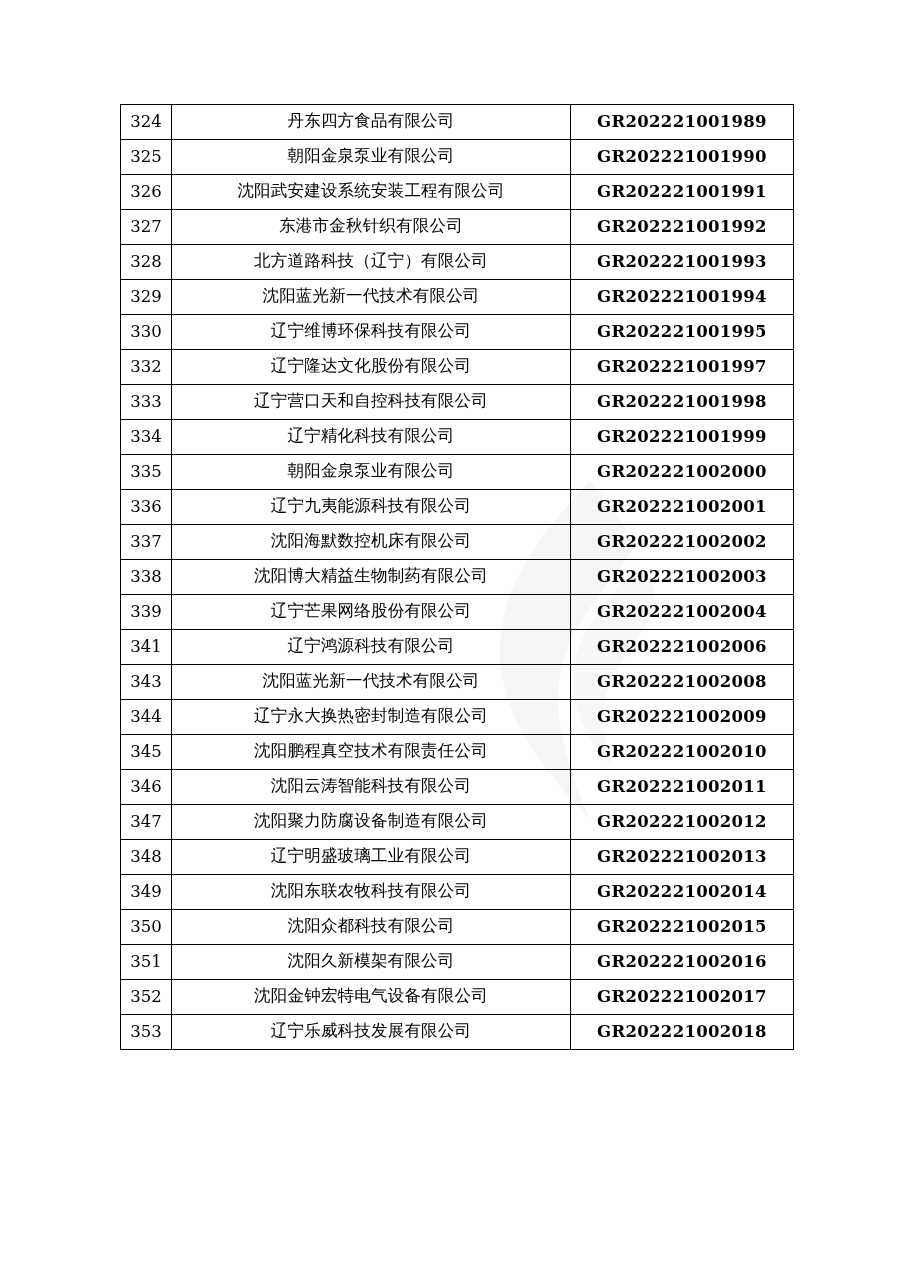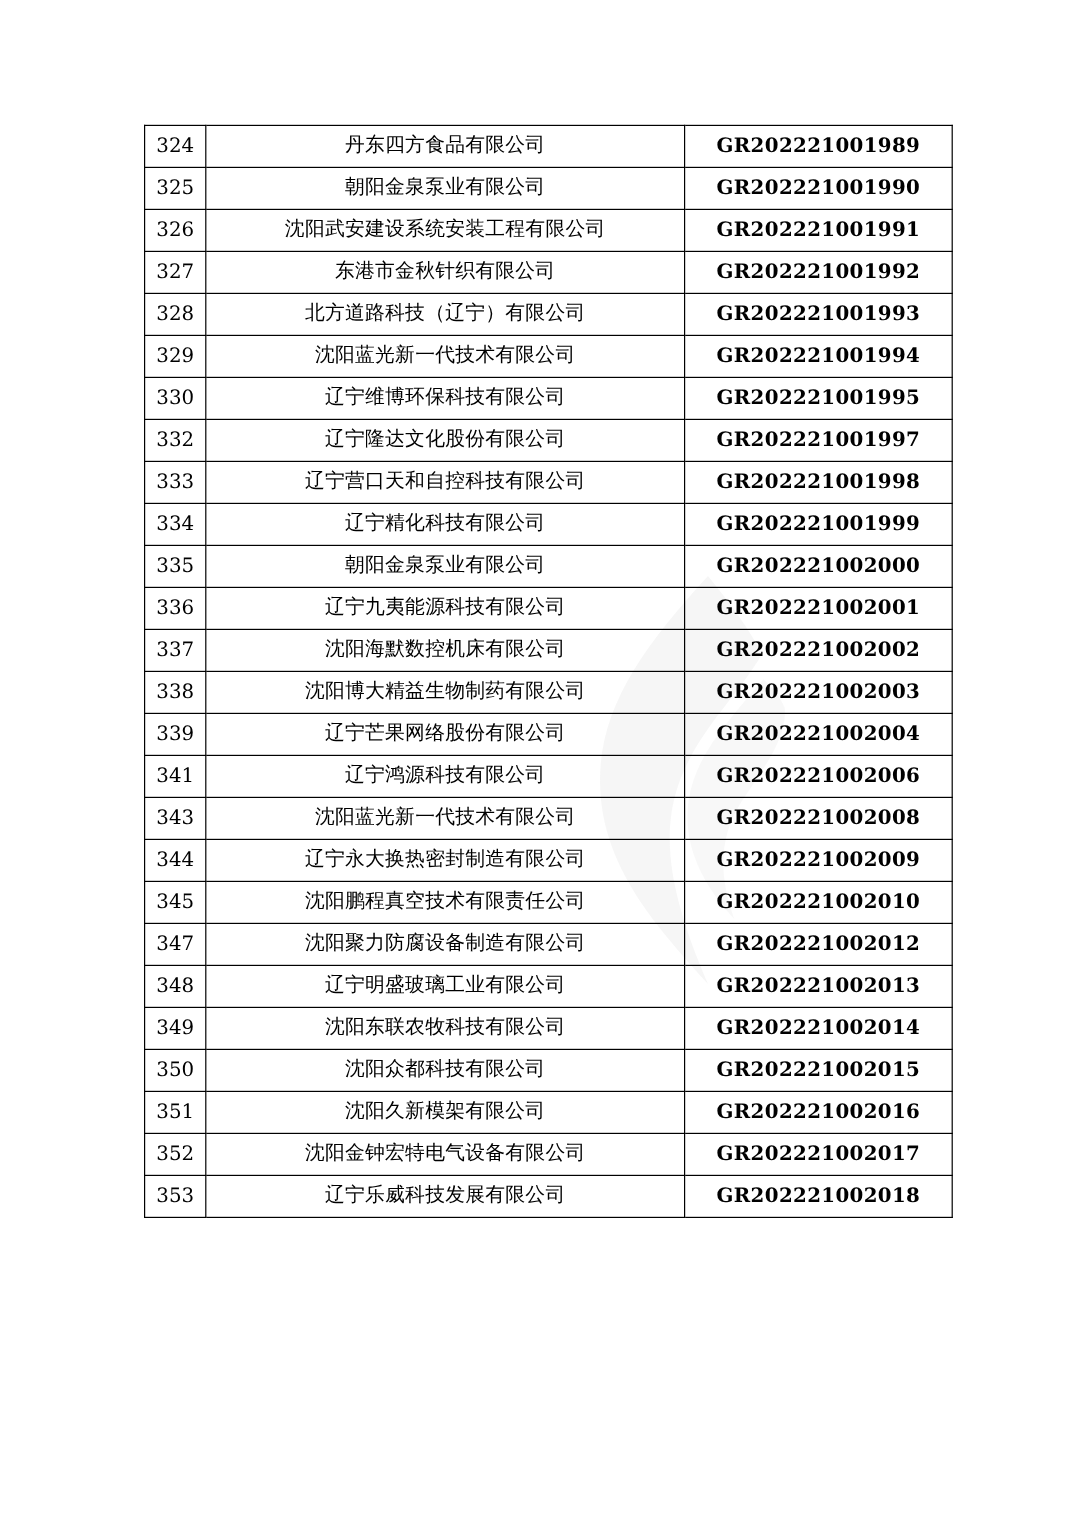--- a/index.html
+++ b/index.html
@@ -179,20 +179,25 @@
           <td class="col-index">344</td>
           <td class="col-name">辽宁永大换热密封制造有限公司</td>
           <td class="col-code">GR202221002009</td>
         </tr>
         <tr>
           <td class="col-index">345</td>
           <td class="col-name">沈阳鹏程真空技术有限责任公司</td>
           <td class="col-code">GR202221002010</td>
         </tr>
         <tr>
+          <td class="col-index">346</td>
+          <td class="col-name">沈阳云涛智能科技有限公司</td>
+          <td class="col-code">GR202221002011</td>
+        </tr>
+        <tr>
           <td class="col-index">347</td>
           <td class="col-name">沈阳聚力防腐设备制造有限公司</td>
           <td class="col-code">GR202221002012</td>
         </tr>
         <tr>
           <td class="col-index">348</td>
           <td class="col-name">辽宁明盛玻璃工业有限公司</td>
           <td class="col-code">GR202221002013</td>
         </tr>
         <tr>

